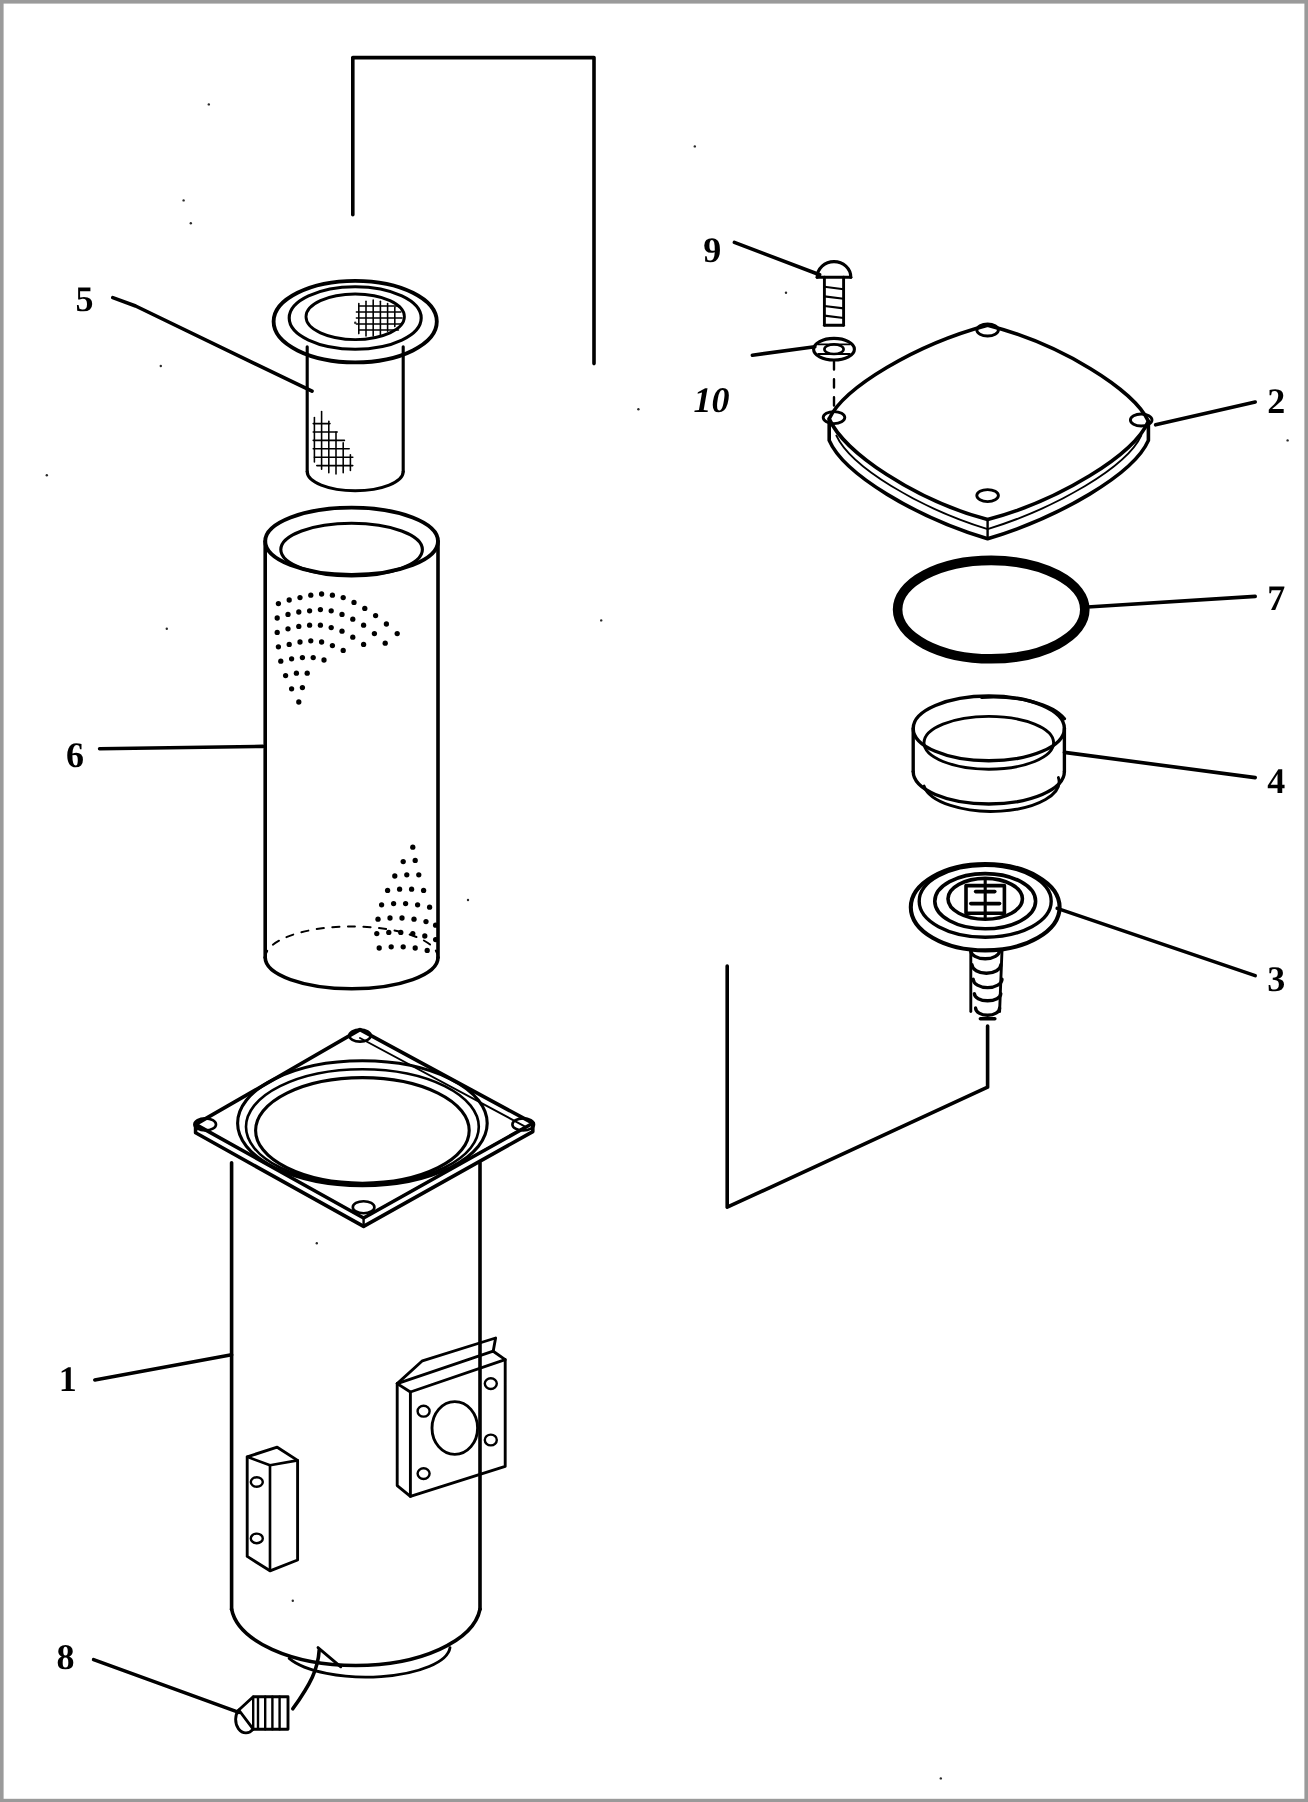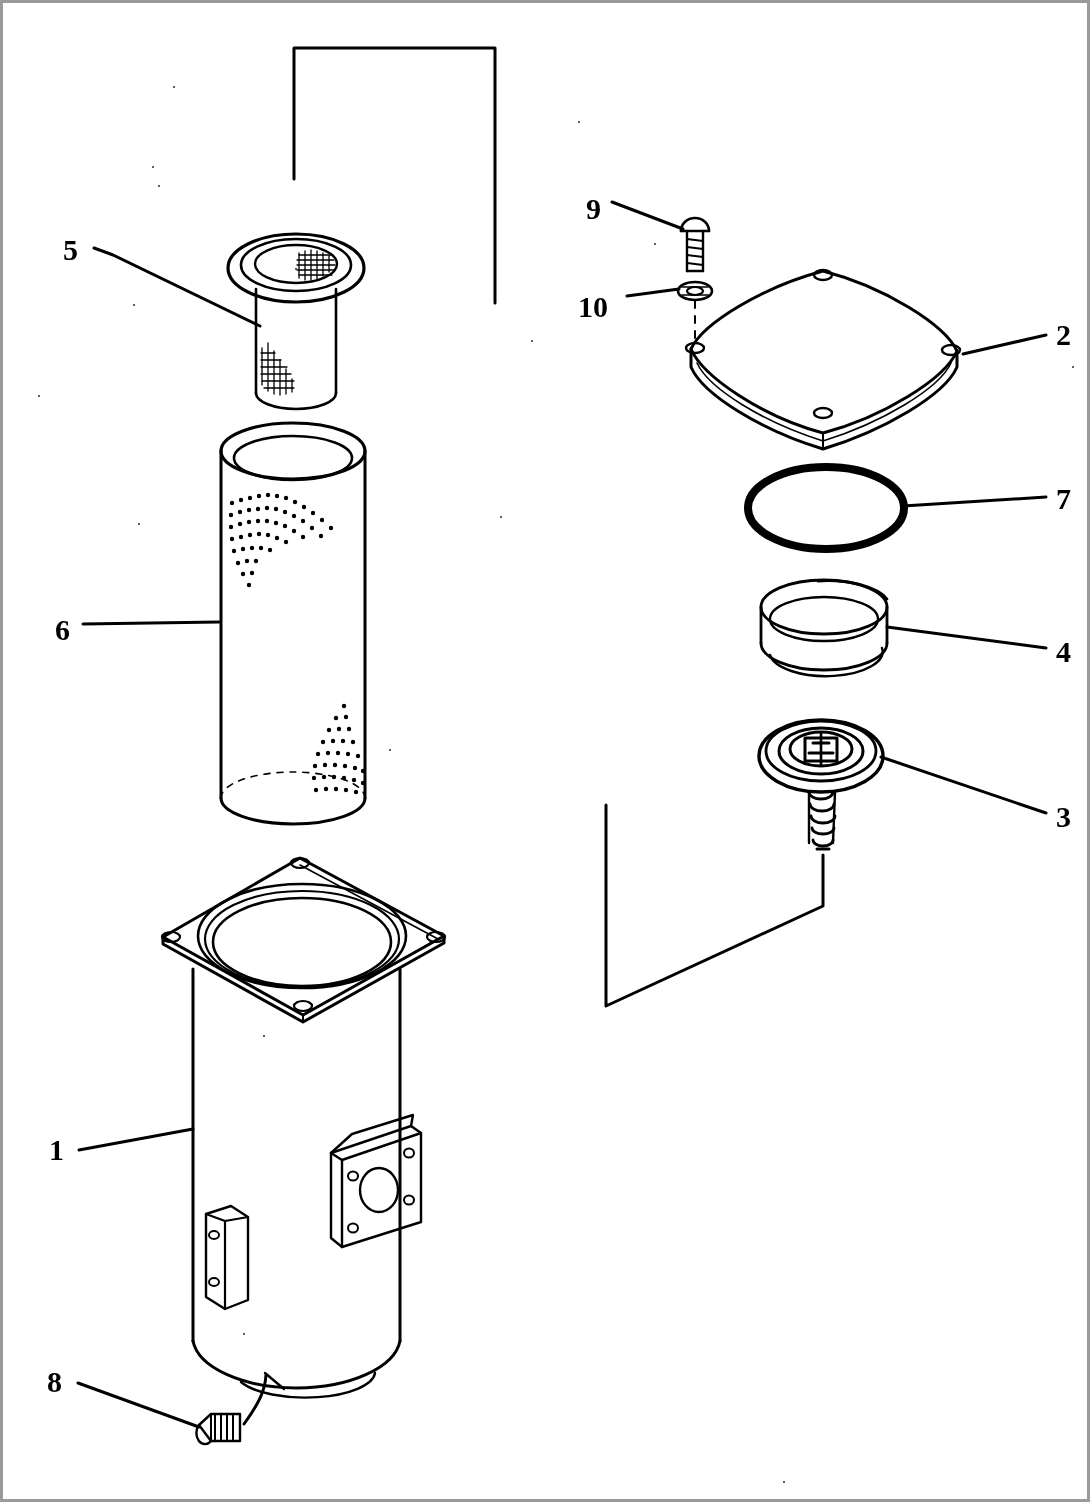--- a/index.html
+++ b/index.html
@@ -374,21 +374,21 @@
         <path d="M 75 1380 L 196 1424"></path>
 
         <path d="M 241 1421 C 256 1400 262 1388 263 1372"></path>
       </g>
 
     </g>
   </svg>
 
   <div class="callout" style="left:60px;  top:232px;">5</div>
   <div class="callout" style="left:583px; top:191px;">9</div>
-  <div class="callout" style="left:575px; top:289px;">10</div>
+  <div class="callout" style="left:575px; top:316px;font-style:italic;">10</div>
   <div class="callout" style="left:1053px;top:317px;">2</div>
   <div class="callout" style="left:1053px;top:481px;">7</div>
   <div class="callout" style="left:52px;  top:612px;">6</div>
   <div class="callout" style="left:1053px;top:634px;">4</div>
   <div class="callout" style="left:1053px;top:799px;">3</div>
   <div class="callout" style="left:46px;  top:1132px;">1</div>
   <div class="callout" style="left:44px;  top:1364px;">8</div>
 
   <span class="speck" style="left:170px; top:83px;  width:2px; height:2px;"></span>
   <span class="speck" style="left:155px; top:182px; width:2px; height:2px;"></span>

